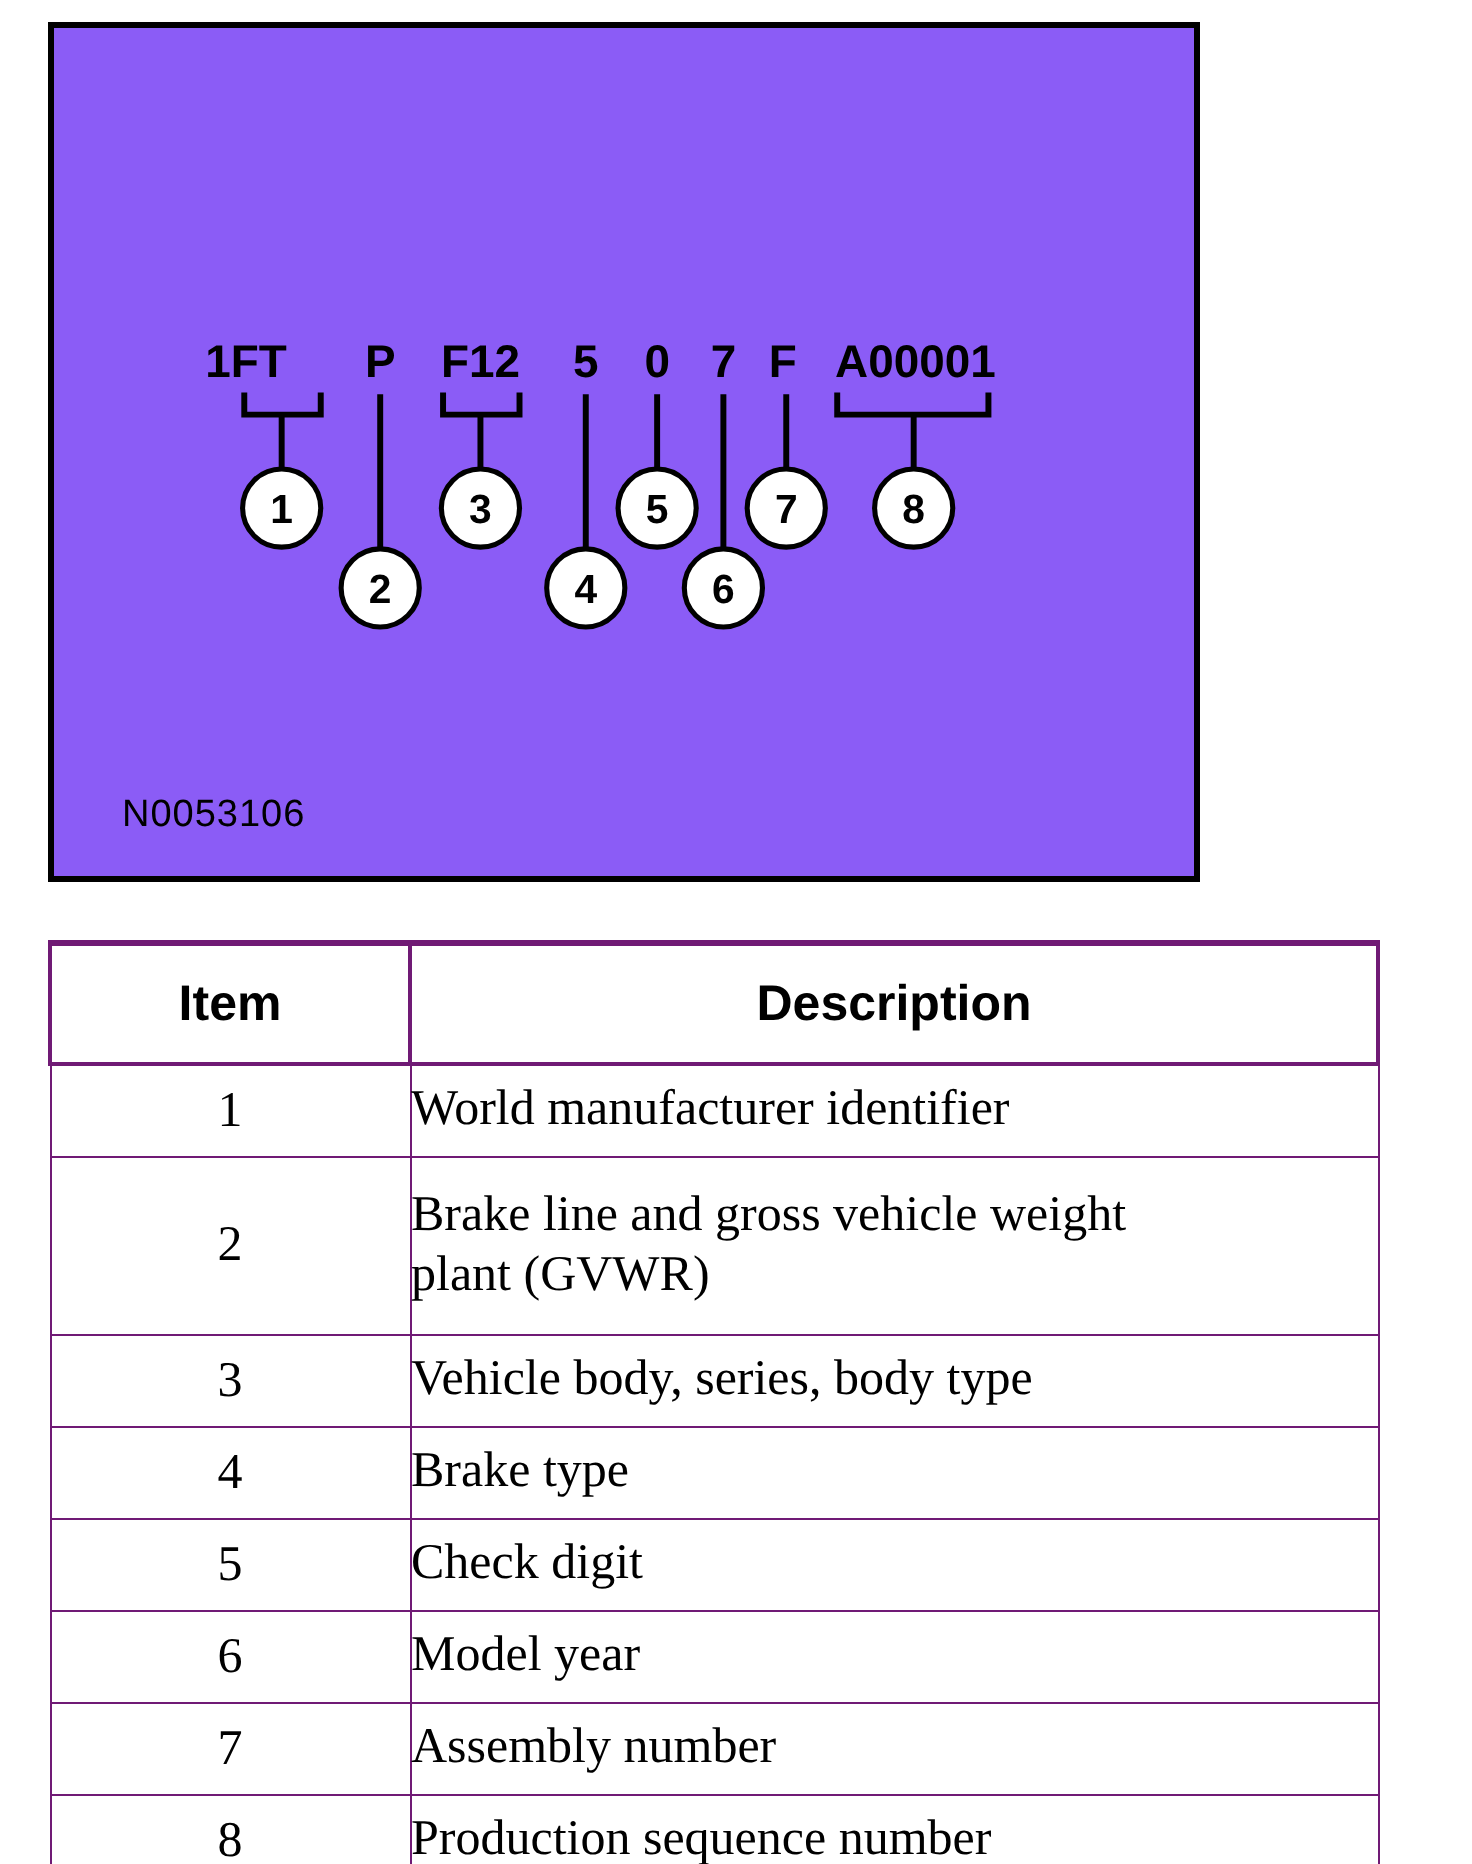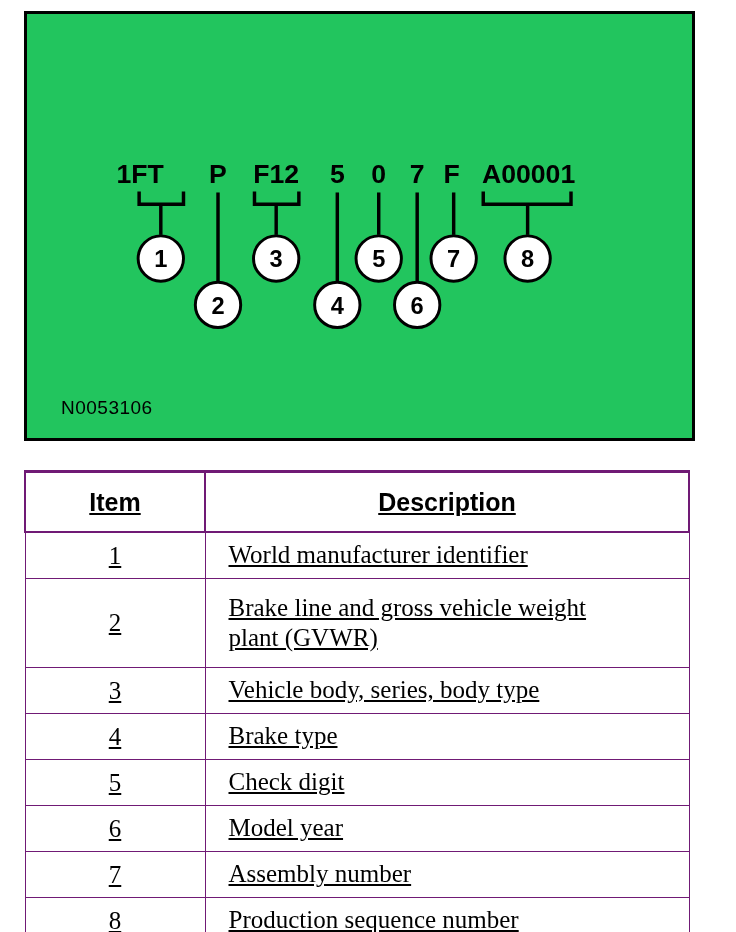--- a/index.html
+++ b/index.html
@@ -15,25 +15,25 @@
     font-family: "Liberation Sans", sans-serif;
     color: #000000;
     overflow: hidden;
   }
 
   
   #figure-frame {
     position: absolute;
     left: 24px;
     top: 11px;
-    width: 671px;
+    width: 576px;
     height: 430px;
     border: 3px solid #000000;
     box-sizing: border-box;
-    background: #22c55e;
+    background: #8b5cf6;
   }
 
   #vin-diagram {
     position: absolute;
     left: 0;
     top: 0;
     width: 100%;
     height: 100%;
     display: block;
   }
@@ -75,21 +75,20 @@
     width: 100%;
     height: 100%;
     table-layout: fixed;
     background: #ffffff;
   }
   table#legend-table th,
   table#legend-table td {
     border: 1px solid #701a75;
     padding: 0;
     vertical-align: middle;
-    text-decoration: underline;
   }
   table#legend-table thead th {
     border-width: 3px 2px 2px 2px;
   }
   col.col-item { width: 180px; }
 
   th.head-cell {
     font-family: "Liberation Sans", sans-serif;
     font-weight: bold;
     font-size: 25px;
@@ -102,21 +101,21 @@
     text-align: center;
     height: 45px;
   }
   td.desc-cell {
     font-family: "Liberation Serif", serif;
     font-size: 25px;
     text-align: left;
     padding-left: 14px;
     line-height: 1.22;
   }
-  td.desc-cell .desc-line { display: block; white-space: nowrap; margin-left: 23px; }
+  td.desc-cell .desc-line { display: block; white-space: nowrap; }
   tr.row-tall td { height: 88px; }
   tr.row-tall td.desc-cell { vertical-align: middle; }
 </style>
 </head>
 <body>
 
 <div id="figure-frame">
 
   <svg id="vin-diagram" viewBox="0 0 671 430">
 

